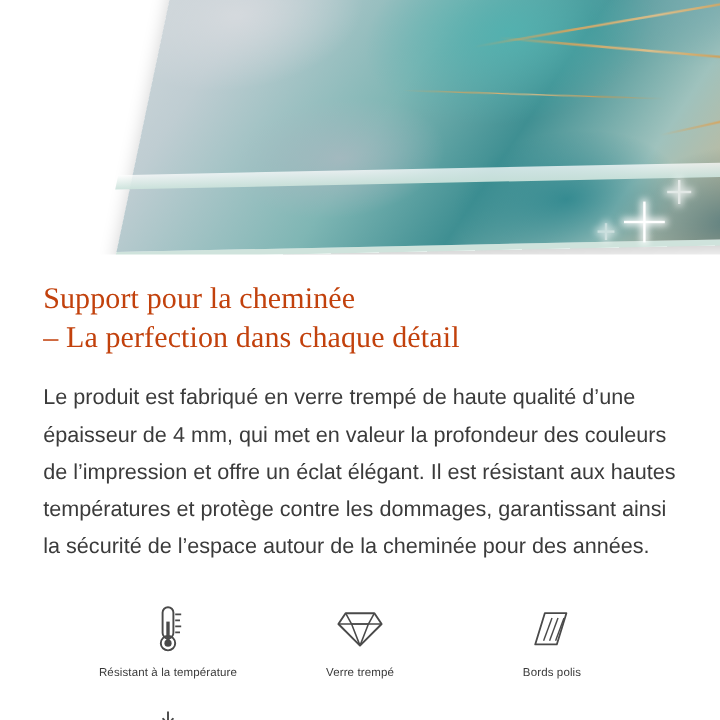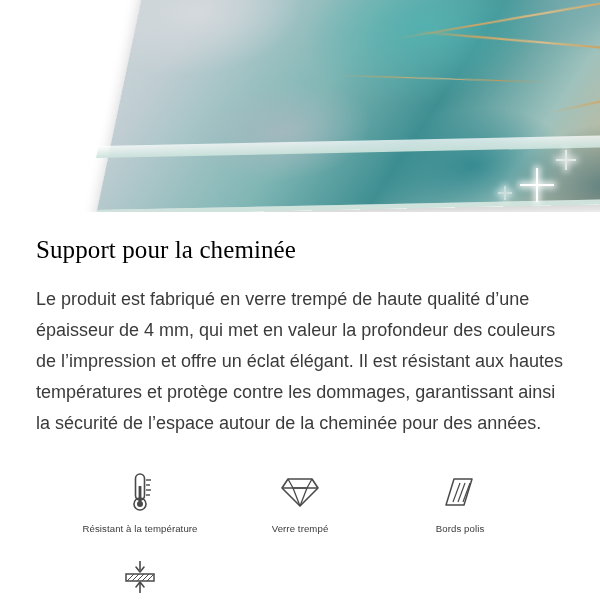--- a/index.html
+++ b/index.html
@@ -108,21 +108,21 @@
   .sparkle.s3 { left: 498px; top: 186px; width: 14px; height: 14px; opacity: .6; }
 
   
   .content {
     padding: 22px 36px 0 36px;
   }
   .headline {
     font-family: "Liberation Serif", serif;
     font-size: 25px;
     line-height: 1.28;
-    color: #000000;
+    color: #c2410c;
     font-weight: 400;
     margin: 0 0 18px 0;
     letter-spacing: 0.1px;
   }
   .headline .line2 { display: block; }
 
   .body-copy {
     font-family: "Liberation Sans", sans-serif;
     font-size: 18px;
     line-height: 1.72;
@@ -194,20 +194,21 @@
       <div class="glass-edge"></div>
       <div class="sparkle s1"></div>
       <div class="sparkle s2"></div>
       <div class="sparkle s3"></div>
     </div>
   </div>
 
   <div class="content">
     <h1 class="headline">
       <span>Support pour la cheminée</span>
+      <span class="line2">– La perfection dans chaque détail</span>
     </h1>
     <p class="body-copy">Le produit est fabriqué en verre trempé de haute qualité d’une épaisseur de 4 mm, qui met en valeur la profondeur des couleurs de l’impression et offre un éclat élégant. Il est résistant aux hautes températures et protège contre les dommages, garantissant ainsi la sécurité de l’espace autour de la cheminée pour des années.</p>
 
     <div class="features">
 
       <div class="feature">
         <div class="feature-icon">
           <svg width="34" height="44" viewBox="0 0 34 44">
             <rect x="12.5" y="4" width="9" height="26" rx="4.5" fill="none" stroke="#4a4a4a" stroke-width="1.6"></rect>
             <circle cx="17" cy="34" r="6" fill="none" stroke="#4a4a4a" stroke-width="1.6"></circle>

